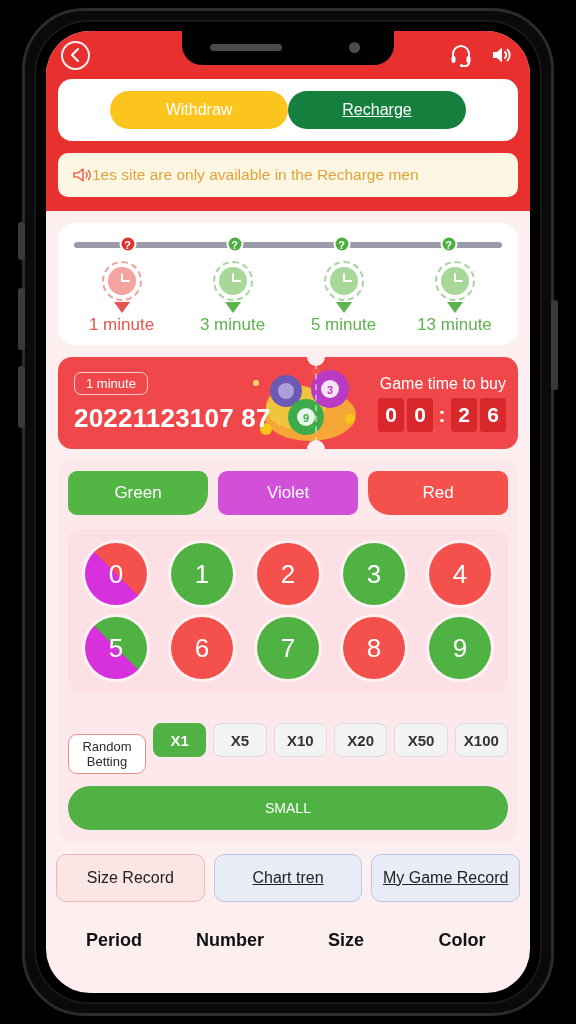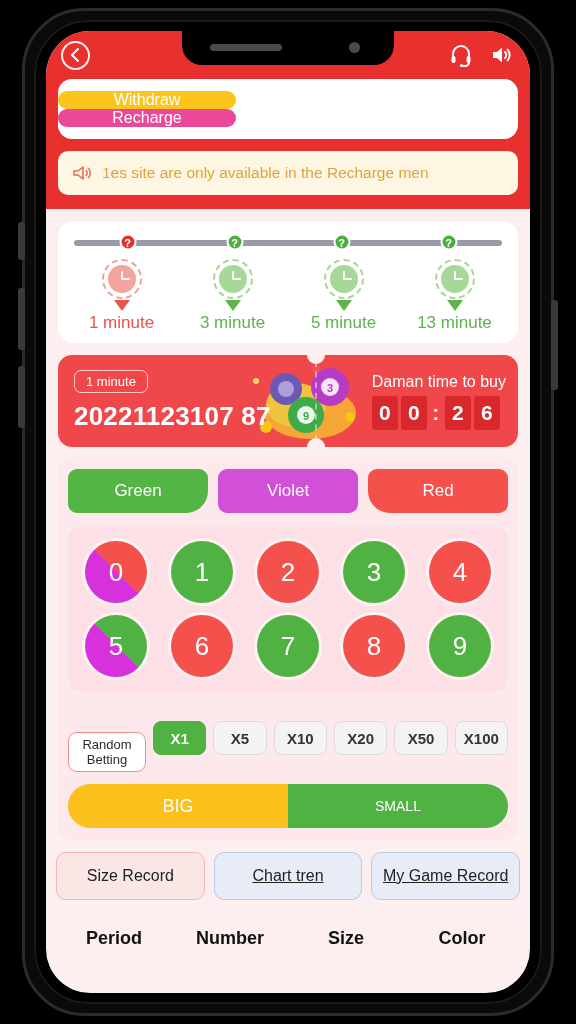--- a/index.html
+++ b/index.html
@@ -65,34 +65,34 @@
   .back-circle {
     width:29px; height:29px; border:2px solid rgba(255,255,255,.92);
     border-radius:50%; display:flex; align-items:center; justify-content:center;
   }
   .header-right { display:flex; gap:10px; align-items:center; z-index:30; }
 
   
   .red-zone { background:#e8302e; padding:0 12px 14px; position:relative; }
 
   .wallet-card {
-    background:#fff; border-radius:14px; padding:12px 0;
-    display:flex; justify-content:center;flex-direction:column;
+    background:#fff; border-radius:14px; padding:12px 12px;
+    display:flex; justify-content:center;
   }
   .pill-btn {
     flex:1; max-width:178px; height:38px; border-radius:20px;
     display:flex; align-items:center; justify-content:center;
     color:#fff; font-size:16px; border:none; cursor:pointer;
   }
   .pill-withdraw { background:#fbc51d; }
-  .pill-recharge { background:#ec4899; }
+  .pill-recharge { background:#15803d;text-decoration:underline; }
 
   .notice-bar {
     margin-top:12px; background:#fdf6e3; border-radius:10px;
-    height:44px; display:flex; align-items:center; gap:10px;
+    height:44px; display:flex; align-items:center; 
     padding:0 14px; overflow:hidden;
   }
   .notice-text {
     color:#e0a33c; font-size:15.5px; white-space:nowrap;
   }
   .horn { color:#ef6a52; flex:0 0 auto; display:flex; }
 
   
   .time-card {
     margin:12px 12px 0; background:#fff; border-radius:16px;
@@ -409,21 +409,21 @@
         <circle cx="112" cy="62" r="5" fill="#f5c518"></circle>
         <circle cx="78" cy="14" r="4" fill="#f0534f"></circle>
         <circle cx="18" cy="26" r="3" fill="#ffd76a"></circle>
       </svg>
 
       <div class="ticket-notch top"></div>
       <div class="ticket-notch bot"></div>
       <div class="ticket-dash"></div>
 
       <div class="period-right">
-        <div class="lefttime-label">Daman time to buy</div>
+        <div class="lefttime-label">Game time to buy</div>
         <div class="digits">
           <div class="digit">0</div>
           <div class="digit">0</div>
           <div class="digit colon">:</div>
           <div class="digit">2</div>
           <div class="digit">6</div>
         </div>
       </div>
     </div>
 
@@ -476,21 +476,20 @@
         </div>
         <div class="mult-btn active">X1</div>
         <div class="mult-btn">X5</div>
         <div class="mult-btn">X10</div>
         <div class="mult-btn">X20</div>
         <div class="mult-btn">X50</div>
         <div class="mult-btn">X100</div>
       </div>
 
       <div class="bigsmall-row">
-        <div class="bs-big">BIG</div>
         <div class="bs-small">SMALL</div>
       </div>
     </div>
 
     <div class="tabs-row">
       <div class="rec-tab active">Size Record</div>
       <div class="rec-tab idle">Chart tren</div>
       <div class="rec-tab idle">My Game Record</div>
     </div>
 

